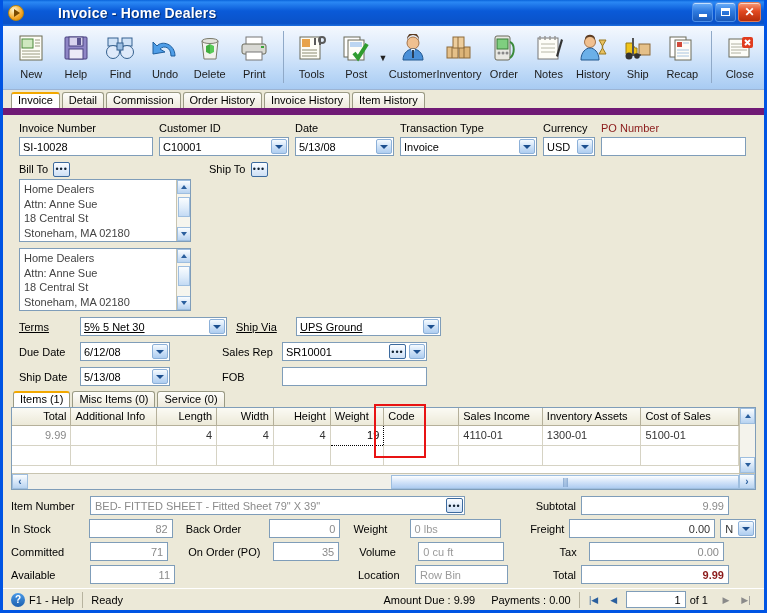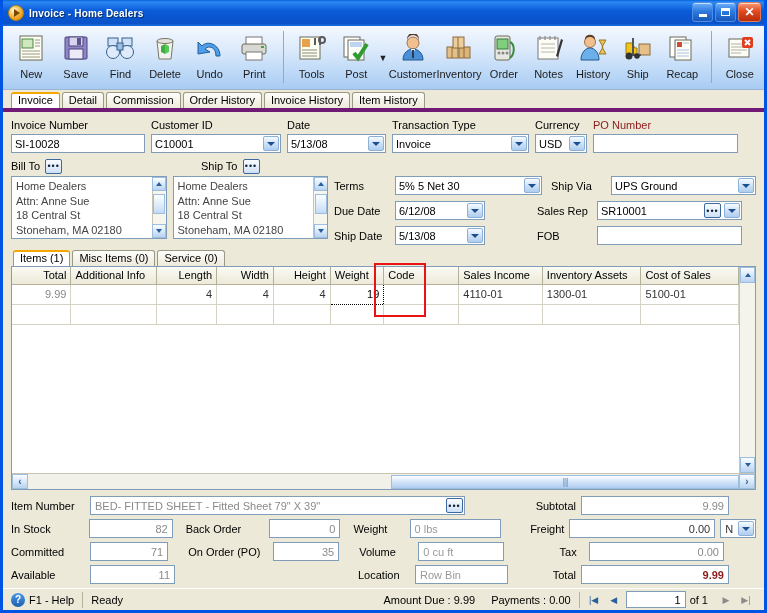--- a/index.html
+++ b/index.html
@@ -34,23 +34,23 @@
     margin-right:5px;flex:0 0 16px;
   }
   .title-icon:after{
     content:""; width:0;height:0;
     border-left:6px solid #7a4a00;
     border-top:4px solid transparent;
     border-bottom:4px solid transparent;
     margin-left:2px;
   }
   .title-text {
-    color:#fff; font-weight:bold; font-size:10px;
+    color:#fff; font-weight:bold; font-size:14px;
     text-shadow:1px 1px 1px rgba(0,0,0,.5);
-    letter-spacing:.2px; white-space:nowrap;
+    letter-spacing:.2px; white-space:nowrap;margin-left:29px;
   }
   .win-btns { position:absolute; right:3px; top:2px; display:flex; gap:2px; }
   .wb {
     width:21px;height:20px;border-radius:3px;
     border:1px solid #4c8fe8;
     background:linear-gradient(180deg,#6fb2fb,#2f7be0 45%,#1858b8);
     display:flex;align-items:center;justify-content:center;
     color:#fff;font-size:12px;font-weight:bold;
     box-shadow:inset 0 1px 0 rgba(255,255,255,.6);
   }
@@ -80,21 +80,21 @@
     background:linear-gradient(180deg,#fdfdfb,#eeeadb);
     border:1px solid #9a9a84; border-bottom:none;
     border-radius:3px 3px 0 0;
     font-size:11px; line-height:15px; color:#000;
   }
   .tab.active {
     background:#fff; border-top:2px solid #f2a800;
     position:relative; z-index:2; line-height:13px; color:#000;
   }
   
-  .formwrap { flex:0 0 auto; background:#ece9d8; border-top:4px solid #701a75; padding:5px 8px 3px 8px; position:relative;}
+  .formwrap { flex:0 0 auto; background:#ece9d8; border-top:7px solid #701a75; padding:5px 8px 3px 16px; position:relative;}
   .lbl { font-size:11px; color:#000; }
   .lbl.red { color:#8b1a1a; }
   .fld {
     border:1px solid #7f9db9; background:#fff; height:19px;
     font-family:"Liberation Sans", sans-serif; font-size:11px;
     padding:1px 3px; line-height:16px; color:#000;
     display:flex; align-items:center;
   }
   .combo { position:relative; padding-right:19px; }
   .arrow {
@@ -254,55 +254,55 @@
 
     <div class="tbtn">
       <div class="ico">
         <svg width="28" height="28" viewBox="0 0 28 28">
           <rect x="3" y="3" width="22" height="22" rx="1" fill="#8f86c6" stroke="#4a4280"></rect>
           <rect x="7" y="3" width="14" height="9" fill="#d8d4ee" stroke="#4a4280"></rect>
           <rect x="15" y="4" width="4" height="7" fill="#5a5490"></rect>
           <rect x="7" y="15" width="14" height="10" fill="#eceaf7" stroke="#4a4280"></rect>
         </svg>
       </div>
-      <div class="lbl">Save</div>
+      <div class="lbl">Help</div>
     </div>
 
     <div class="tbtn">
       <div class="ico">
         <svg width="30" height="28" viewBox="0 0 30 28">
           <rect x="3" y="4" width="10" height="8" fill="#cfe2f7" stroke="#35618f"></rect>
           <rect x="17" y="4" width="10" height="8" fill="#cfe2f7" stroke="#35618f"></rect>
           <circle cx="8" cy="18" r="6.5" fill="#dfeafa" stroke="#35618f"></circle>
           <circle cx="22" cy="18" r="6.5" fill="#dfeafa" stroke="#35618f"></circle>
           <rect x="12" y="9" width="6" height="7" fill="#9dbfe3" stroke="#35618f"></rect>
         </svg>
       </div>
       <div class="lbl">Find</div>
     </div>
 
     <div class="tbtn">
       <div class="ico">
+        <svg width="30" height="28" viewBox="0 0 30 28">
+          <path d="M25 22 C25 10 12 6 7 12 L3 8 L3 20 L15 18 L10 15 C14 11 21 13 21 22 Z" fill="#4f9ee8" stroke="#1f5f9e"></path>
+        </svg>
+      </div>
+      <div class="lbl">Undo</div>
+    </div>
+
+    <div class="tbtn">
+      <div class="ico">
         <svg width="28" height="28" viewBox="0 0 28 28">
           <path d="M6 7 L22 7 L20 25 L8 25 Z" fill="#f2f2ee" stroke="#7a7a6a"></path>
           <ellipse cx="14" cy="7" rx="8" ry="2.5" fill="#e2e2dc" stroke="#7a7a6a"></ellipse>
           <path d="M10 12 L14 10 L14 20 L10 18 Z" fill="#3fae3f"></path>
           <path d="M18 12 L14 10 L14 20 L18 18 Z" fill="#57c957"></path>
         </svg>
       </div>
       <div class="lbl">Delete</div>
-    </div>
-
-    <div class="tbtn">
-      <div class="ico">
-        <svg width="30" height="28" viewBox="0 0 30 28">
-          <path d="M25 22 C25 10 12 6 7 12 L3 8 L3 20 L15 18 L10 15 C14 11 21 13 21 22 Z" fill="#4f9ee8" stroke="#1f5f9e"></path>
-        </svg>
-      </div>
-      <div class="lbl">Undo</div>
     </div>
 
     <div class="tbtn">
       <div class="ico">
         <svg width="30" height="28" viewBox="0 0 30 28">
           <rect x="7" y="3" width="16" height="8" fill="#fff" stroke="#777"></rect>
           <rect x="3" y="10" width="24" height="10" rx="2" fill="#d9d9d4" stroke="#6a6a5a"></rect>
           <rect x="7" y="18" width="16" height="8" fill="#fff" stroke="#777"></rect>
           <rect x="22" y="12" width="3" height="2" fill="#3ba63b"></rect>
         </svg>
@@ -515,21 +515,21 @@
       <div class="row" style="width:190px">
         <span class="lbl">Bill To</span>
         <span class="elip" style="margin-left:5px">•••</span>
       </div>
       <div class="row">
         <span class="lbl">Ship To</span>
         <span class="elip" style="margin-left:5px">•••</span>
       </div>
     </div>
 
-    <div class="row" style="align-items:flex-start; gap:6px; margin-top:2px;">
+    <div class="row" style="align-items:flex-start; gap:6px; margin-top:2px;flex-direction:column;">
 
       <div class="addr" style="width:172px">
         <div>Home Dealers</div>
         <div>Attn: Anne Sue</div>
         <div>18 Central St</div>
         <div>Stoneham, MA 02180</div>
         <div class="vsb">
           <div class="sbtn">
               <div class="up"></div>
             </div>
@@ -550,21 +550,21 @@
               <div class="up"></div>
             </div>
           <div class="sthumb" style="position:absolute;top:16px;"></div>
           <div class="sbtn">
               <div class="dn"></div>
             </div>
         </div>
       </div>
 
       <div style="flex:1 1 auto;">
-        <div class="row" style="gap:5px;">
+        <div class="row" style="gap:5px;text-decoration:underline;">
           <div class="lbl" style="width:56px">Terms</div>
           <div class="fld combo" style="width:147px">
             <span>5% 5 Net 30</span>
             <span class="arrow"></span>
           </div>
           <div class="lbl" style="width:55px; margin-left:4px">Ship Via</div>
           <div class="fld combo" style="width:145px">
             <span>UPS Ground</span>
             <span class="arrow"></span>
           </div>

